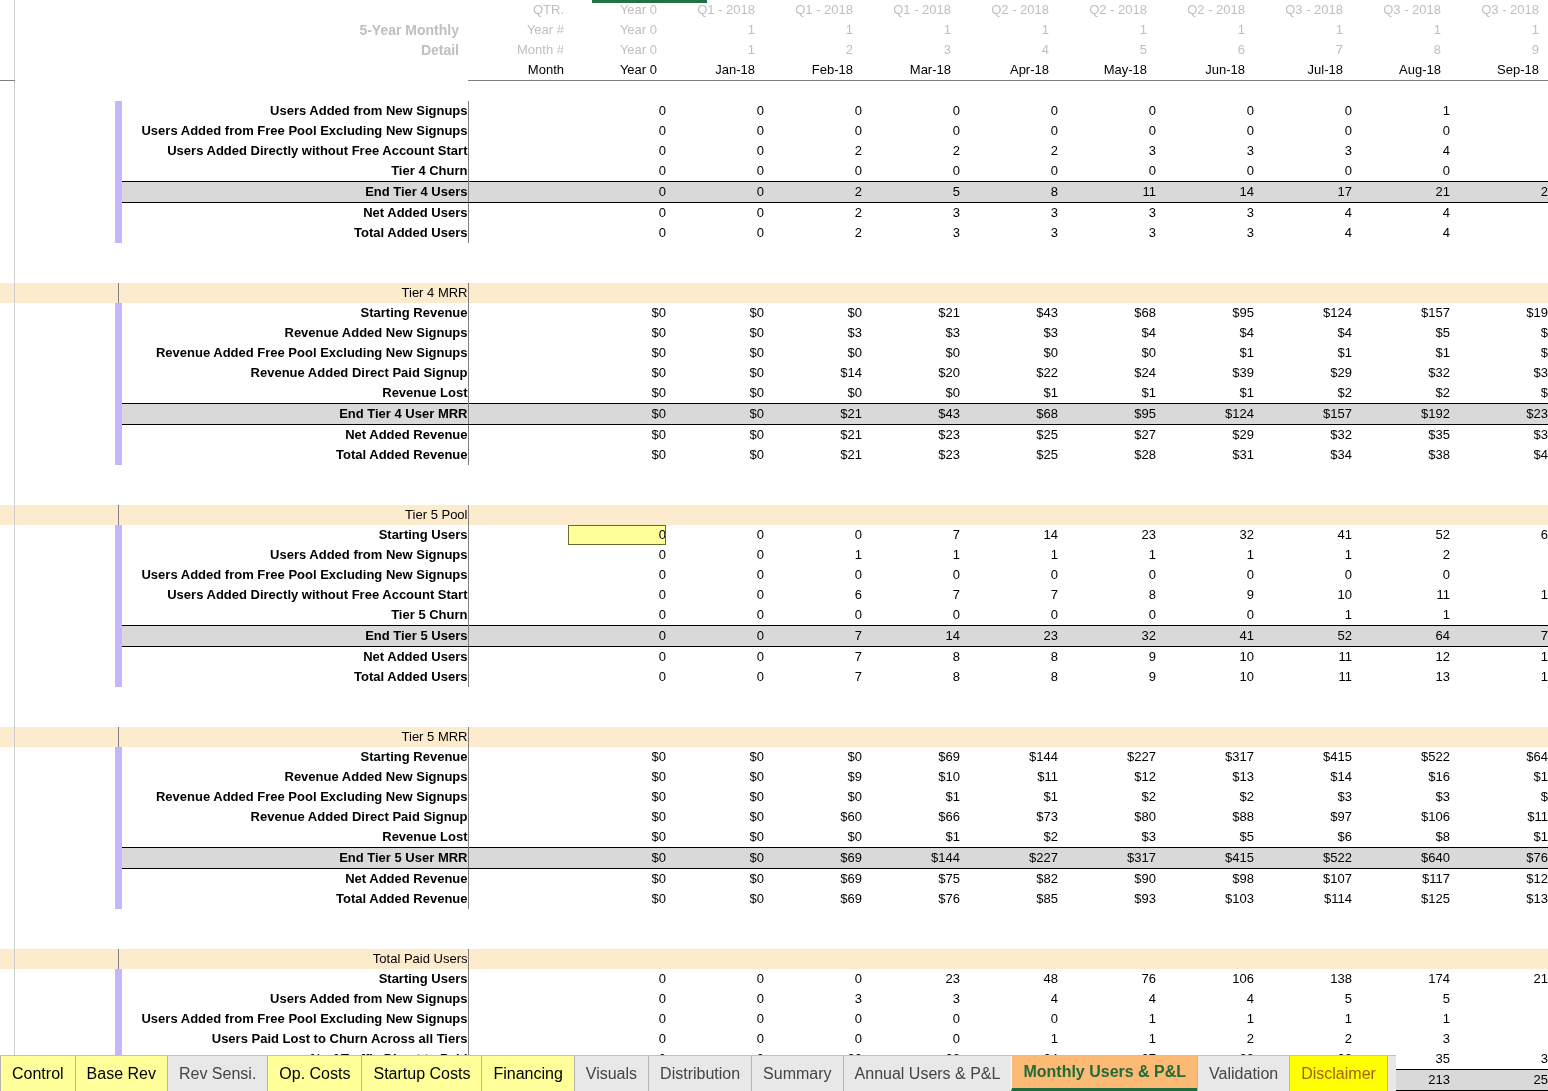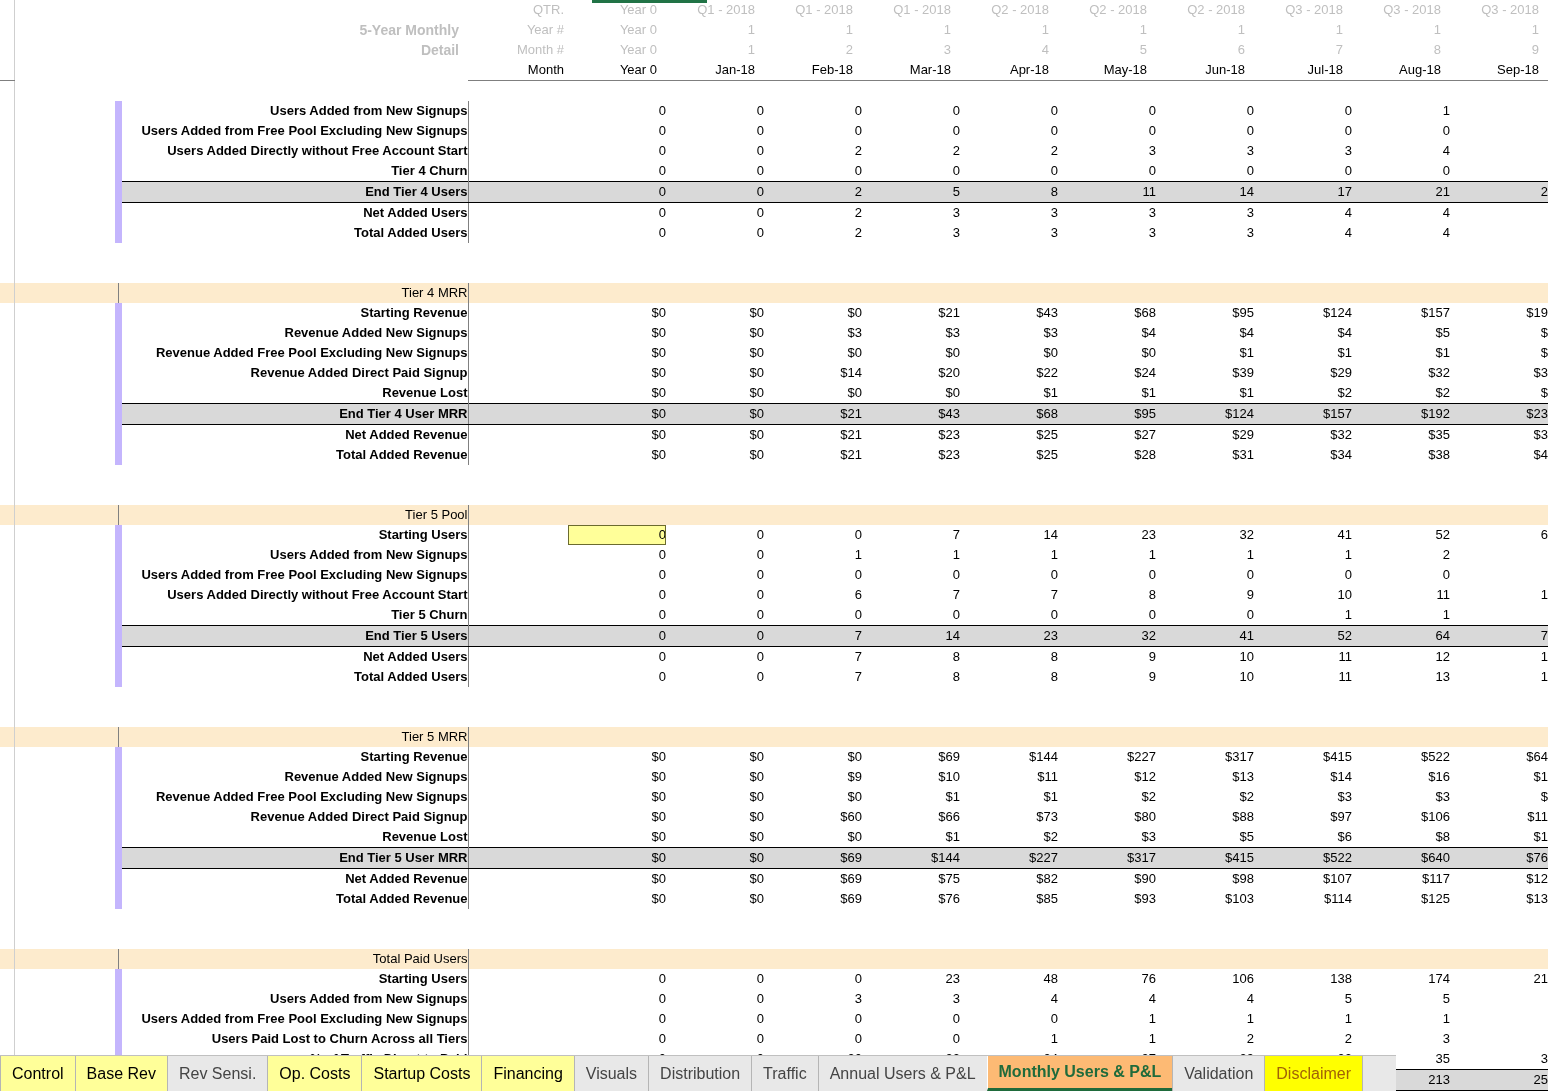--- a/index.html
+++ b/index.html
@@ -918,21 +918,21 @@
       <div class="tab hl">
         <span>Financing</span>
       </div>
       <div class="tab">
         <span>Visuals</span>
       </div>
       <div class="tab">
         <span>Distribution</span>
       </div>
       <div class="tab">
-        <span>Traffic</span>
+        <span>Summary</span>
       </div>
       <div class="tab">
         <span>Annual Users &amp; P&amp;L</span>
       </div>
       <div class="tab active">
         <span>Monthly Users &amp; P&amp;L</span>
       </div>
       <div class="tab">
         <span>Validation</span>
       </div>

